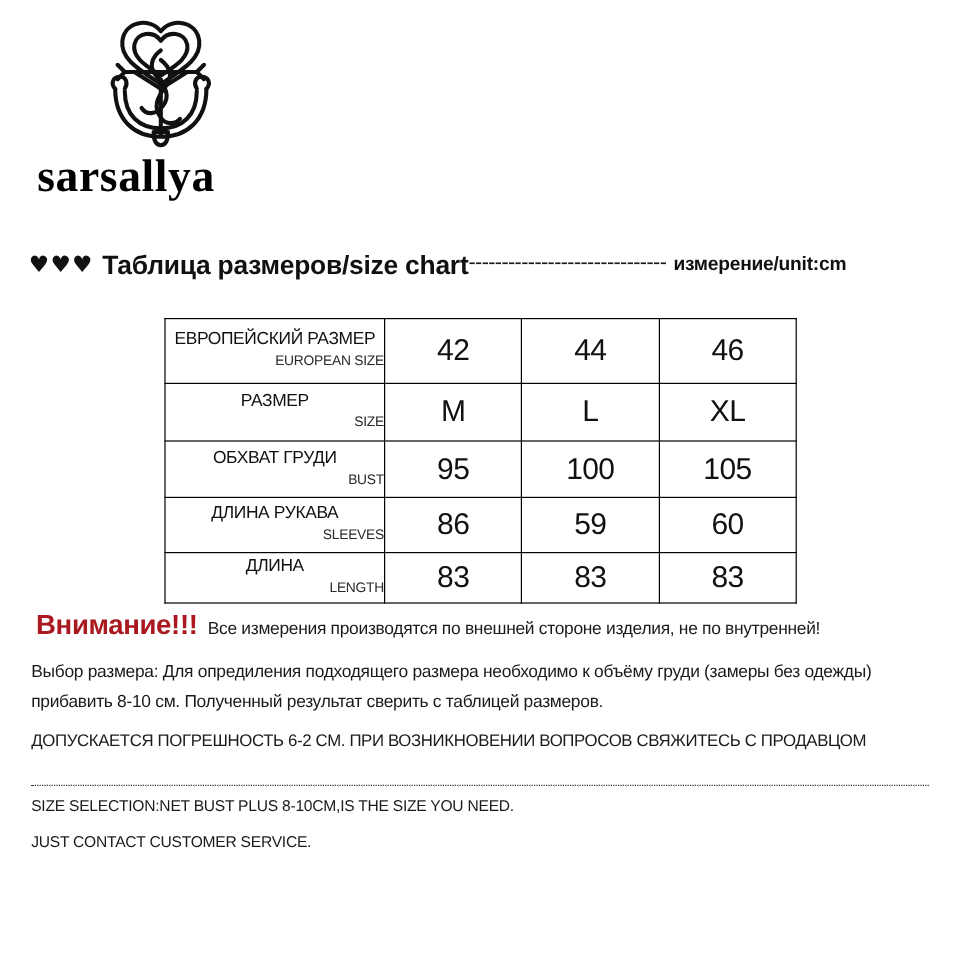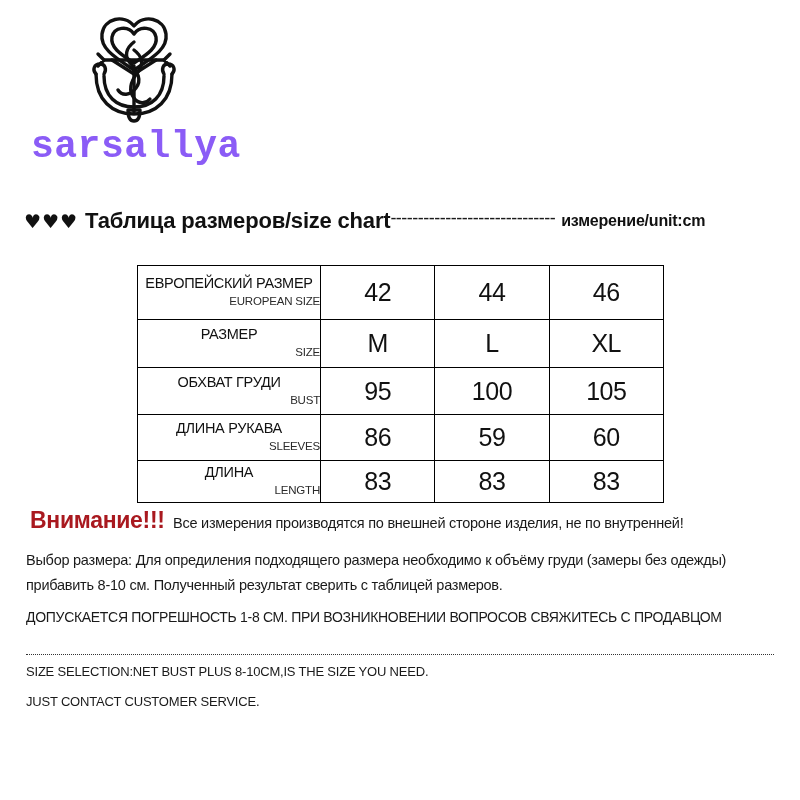--- a/index.html
+++ b/index.html
@@ -31,22 +31,22 @@
     width: 112px;
     height: 110px;
   }
   #brand-wordmark {
     position: absolute;
     left: 31px;
     top: 128px;
     font-size: 38px;
     letter-spacing: 0.5px;
     font-weight: 600;
-    color: #8b5cf6;
-    font-family: Liberation Mono, monospace;
+    color: #000000;
+    font-family: Liberation Serif, serif;
     font-stretch: condensed;
     line-height: 1;
   }
 
   
   #title-strip {
     position: absolute;
     left: 24px;
     top: 205px;
     width: 756px;
@@ -299,20 +299,20 @@
   </tbody>
 </table>
 
 <div id="attention-line">
   <span id="attention-word">Внимание!!!</span>
   <span id="attention-text">Все измерения производятся по внешней стороне изделия, не по внутренней!</span>
 </div>
 
 <div id="ru-paragraph">Выбор размера: Для опредиления подходящего размера необходимо к объёму груди (замеры без одежды) прибавить 8-10 см. Полученный результат сверить с таблицей размеров.</div>
 
-<div id="ru-caps">ДОПУСКАЕТСЯ ПОГРЕШНОСТЬ 1-8 СМ. ПРИ ВОЗНИКНОВЕНИИ ВОПРОСОВ СВЯЖИТЕСЬ С ПРОДАВЦОМ</div>
+<div id="ru-caps">ДОПУСКАЕТСЯ ПОГРЕШНОСТЬ 6-2 СМ. ПРИ ВОЗНИКНОВЕНИИ ВОПРОСОВ СВЯЖИТЕСЬ С ПРОДАВЦОМ</div>
 
 <div id="dotted-divider"></div>
 
 <div id="en-notes">
   <div class="en-line">SIZE SELECTION:NET BUST PLUS 8-10CM,IS THE SIZE YOU NEED.</div>
   <div class="en-line">JUST CONTACT CUSTOMER SERVICE.</div>
 </div>
 
 </body></html>

